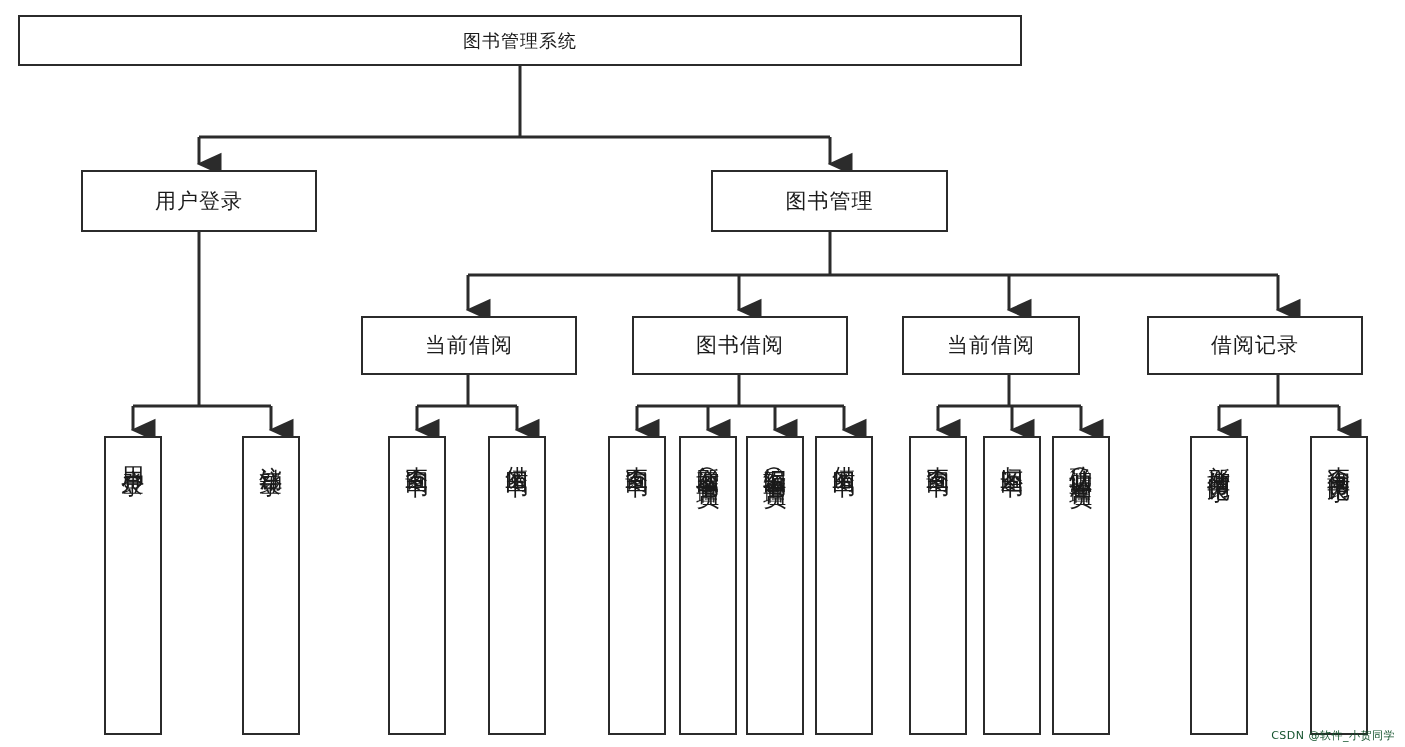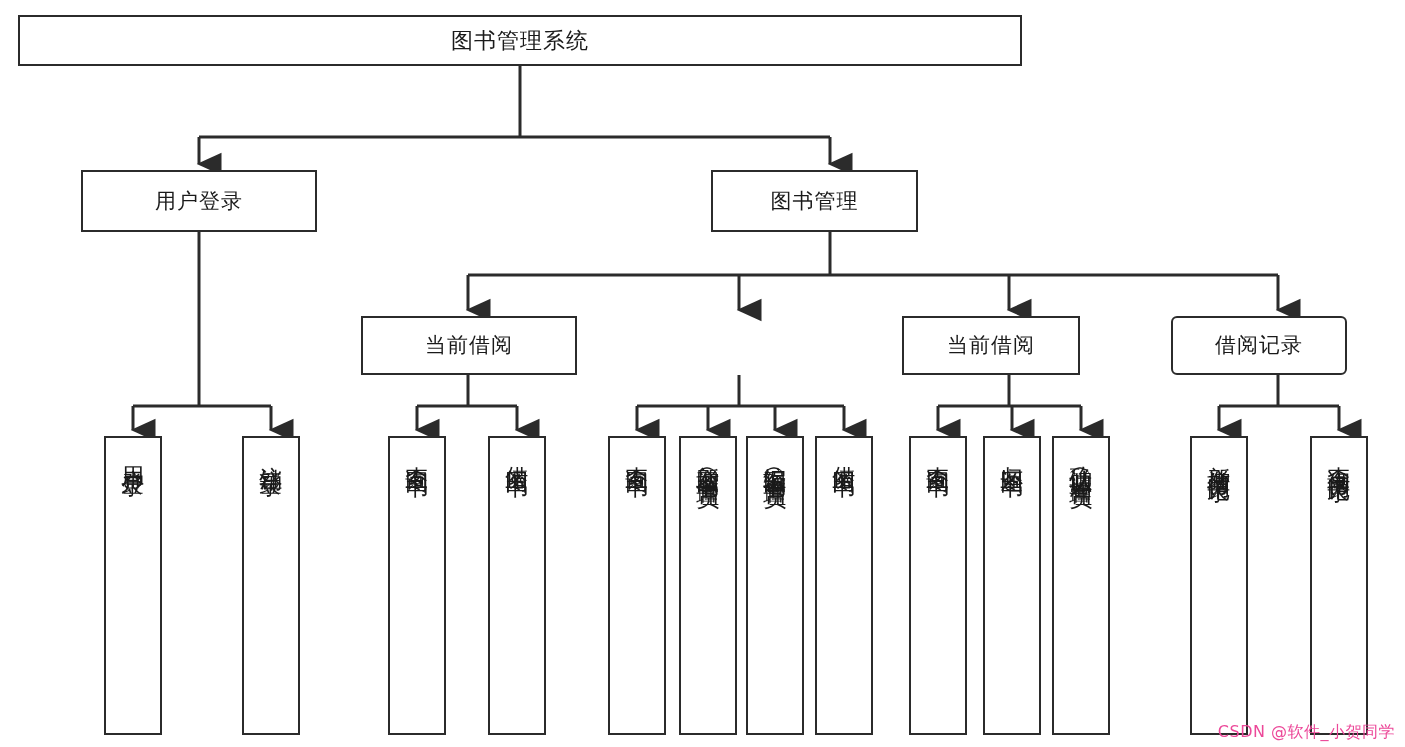--- a/index.html
+++ b/index.html
@@ -34,41 +34,41 @@
     display:block;
     text-align:center;
     line-height:1.18;
     white-space:nowrap;
   }
   
   .node.horiz .label{
     font-size:21px;
     letter-spacing:1px;
   }
-  .node.root .label{font-size:22px;}
+  .node.root .label{font-size:18px;}
   
   .node.vert{
     align-items:flex-start;
     justify-content:center;
     padding-top:10px;
   }
   .node.vert .label{
     writing-mode:vertical-rl;
     text-orientation:upright;
     font-size:23px;
     line-height:1.06;
     letter-spacing:3px;
     white-space:normal;
   }
   .watermark{
     position:absolute;
     right:10px;
     bottom:4px;
-    font-size:16px;
-    color:#ec4899;
+    font-size:11px;
+    color:#14532d;
     letter-spacing:0.5px;
     white-space:nowrap;
     user-select:none;
   }
 </style>
 </head>
 <body>
 
 <div id="diagram">
 
@@ -123,31 +123,34 @@
     </g>
   </svg>
 
   <div class="node horiz root" style="left:18px;top:15px;width:1004px;height:51px;">
     <span class="label">图书管理系统</span>
   </div>
 
   <div class="node horiz" style="left:81px;top:170px;width:236px;height:62px;">
     <span class="label">用户登录</span>
   </div>
-  <div class="node horiz" style="left:711px;top:170px;width:207px;height:62px;">
+  <div class="node horiz" style="left:711px;top:170px;width:237px;height:62px;">
     <span class="label">图书管理</span>
   </div>
 
   <div class="node horiz" style="left:361px;top:316px;width:216px;height:59px;">
     <span class="label">当前借阅</span>
   </div>
+  <div class="node horiz" style="left:632px;top:316px;width:216px;height:59px;">
+    <span class="label">图书借阅</span>
+  </div>
   <div class="node horiz" style="left:902px;top:316px;width:178px;height:59px;">
     <span class="label">当前借阅</span>
   </div>
-  <div class="node horiz" style="left:1171px;top:316px;width:176px;height:59px;border-radius:6px;">
+  <div class="node horiz" style="left:1147px;top:316px;width:216px;height:59px;">
     <span class="label">借阅记录</span>
   </div>
 
   <div class="node vert" style="left:104px;top:436px;width:58px;height:299px;">
     <span class="label">用户登录</span>
   </div>
   <div class="node vert" style="left:242px;top:436px;width:58px;height:299px;">
     <span class="label">注销登录</span>
   </div>
 

